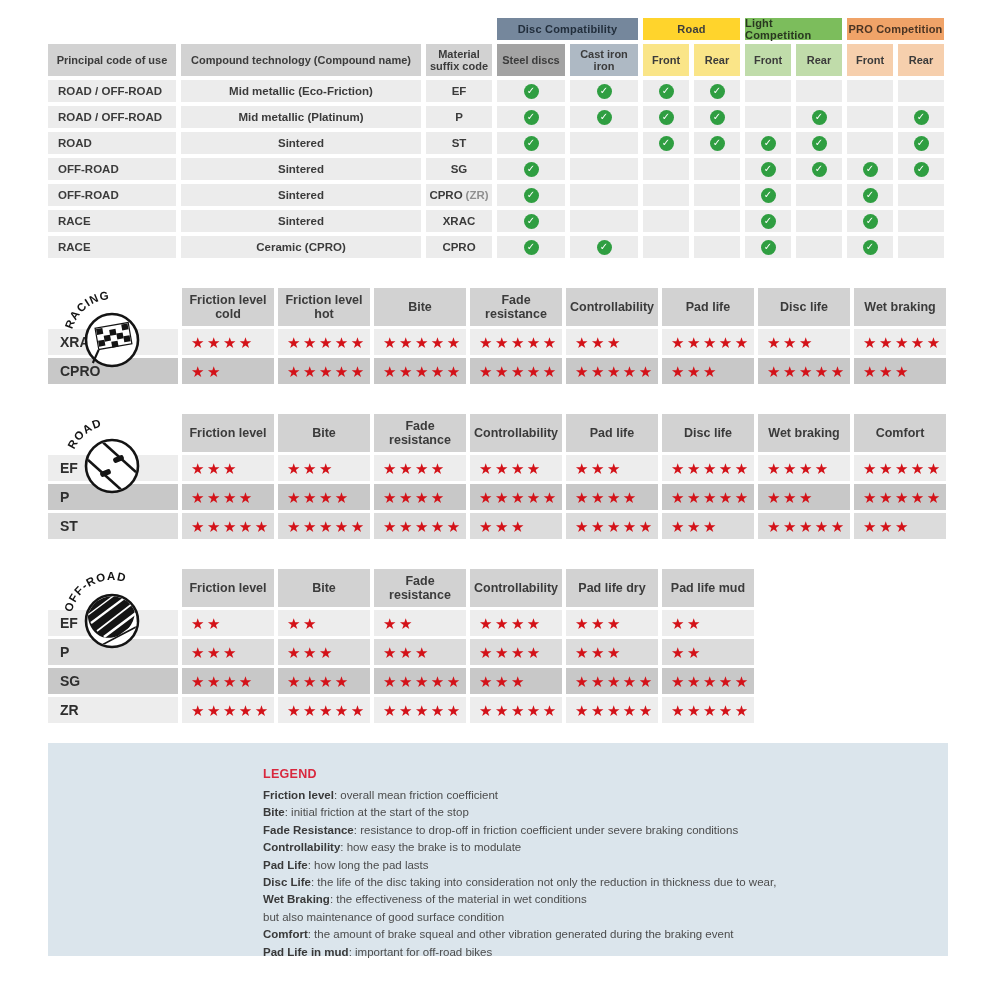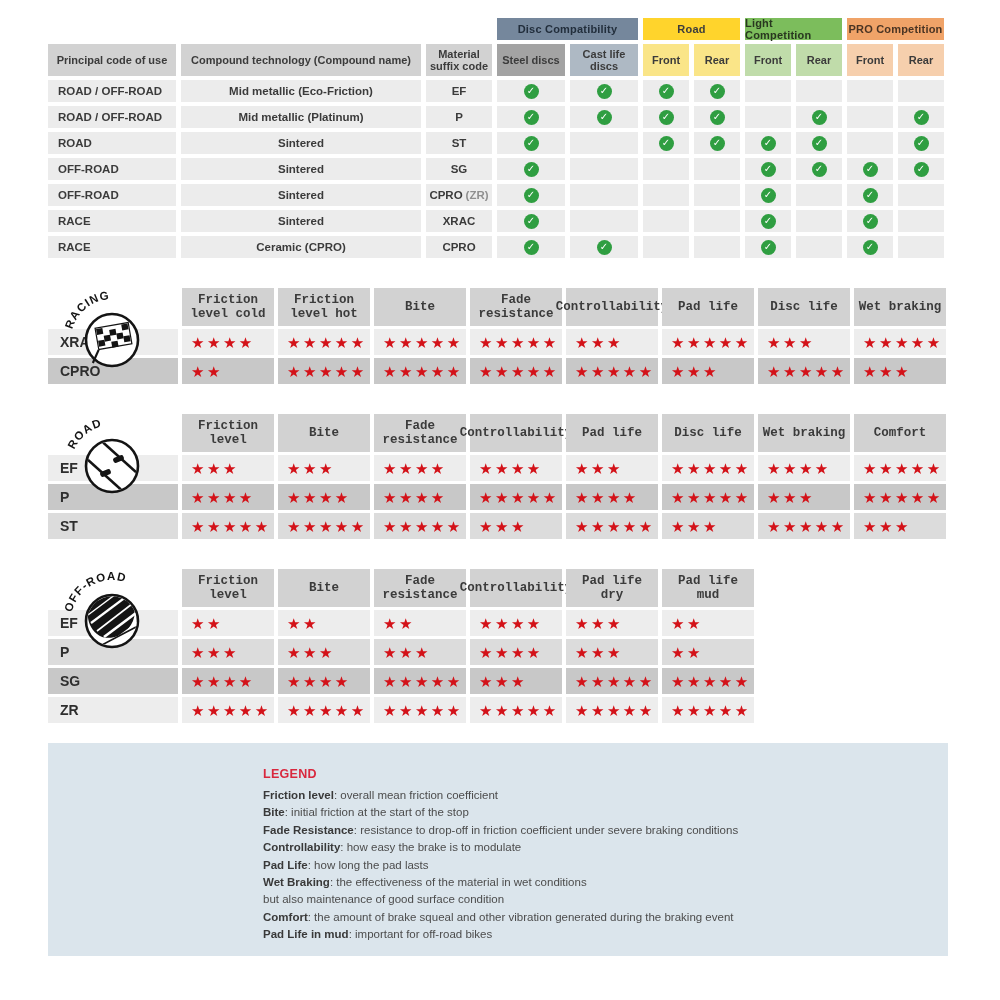--- a/index.html
+++ b/index.html
@@ -24,21 +24,21 @@
 
   
   .rating-section{position:relative;margin-left:48px;}
   .sec-racing{margin-top:8px;}
   .sec-road{margin-top:12px;}
   .sec-offroad{margin-top:5px;}
   .badge-icon{position:absolute;left:10px;top:-6px;width:104px;height:96px;}
   .badge-arc{font-family:"Liberation Sans","DejaVu Sans",sans-serif;font-size:11.5px;font-weight:700;letter-spacing:1.1px;fill:#141414;}
   .rating-grid{display:grid;column-gap:4px;row-gap:3px;margin-top:30px;}
   .r-head{background:#d2d2d2;display:flex;align-items:center;justify-content:center;text-align:center;
-          font-size:12.5px;font-weight:700;line-height:1.12;color:#3b3b3b;padding:0 4px;font-family:Liberation Mono, monospace;}
+          font-size:12.5px;font-weight:700;line-height:1.12;color:#3b3b3b;padding:0 4px;}
   .r-label{display:flex;align-items:center;padding-left:12px;font-size:14px;font-weight:700;color:#2e2e2e;}
   .r-cell{display:flex;align-items:center;padding-left:9px;}
   .stars{color:var(--red);font-size:15px;letter-spacing:2.5px;line-height:1;padding-top:1px;}
   .bg-light{background:var(--light);}
   .bg-medium{background:var(--medium);}
   .bg-dark{background:var(--dark);}
 
   
   .legend-panel{margin:20px 0 8px 48px;width:900px;height:213px;background:var(--legendbg);padding:24px 20px 0 215px;}
   .legend-title{font-size:12.5px;font-weight:700;color:var(--legendtitle);margin-bottom:6px;letter-spacing:.3px;}
@@ -50,21 +50,21 @@
 
 <div class="compat-grid" id="compat-grid">
     <div class="cg-head" style="background: rgb(117, 135, 156); color: rgb(34, 46, 60); grid-area: 1 / 4 / auto / span 2;">Disc Compatibility</div>
     <div class="cg-head" style="background: rgb(255, 212, 44); color: rgb(61, 61, 61); grid-area: 1 / 6 / auto / span 2;">Road</div>
     <div class="cg-head" style="background: rgb(124, 189, 92); color: rgb(40, 55, 31); grid-area: 1 / 8 / auto / span 2;">Light Competition</div>
     <div class="cg-head" style="background: rgb(240, 163, 104); color: rgb(74, 52, 35); grid-area: 1 / 10 / auto / span 2;">PRO Competition</div>
     <div class="cell info-head" style="grid-area: 2 / 1;">Principal code of use</div>
     <div class="cell info-head" style="grid-area: 2 / 2;">Compound technology (Compound name)</div>
     <div class="cell info-head" style="grid-area: 2 / 3;">Material suffix code</div>
     <div class="cell sub-head" style="background: #a3a3a3; grid-area: 2 / 4;">Steel discs</div>
-    <div class="cell sub-head" style="background: rgb(174, 185, 196); grid-area: 2 / 5;">Cast life discs</div>
+    <div class="cell sub-head" style="background: rgb(174, 185, 196); grid-area: 2 / 5;">Cast iron iron</div>
     <div class="cell sub-head" style="background: rgb(250, 229, 136); grid-area: 2 / 6;">Front</div>
     <div class="cell sub-head" style="background: rgb(250, 229, 136); grid-area: 2 / 7;">Rear</div>
     <div class="cell sub-head" style="background: rgb(192, 220, 170); grid-area: 2 / 8;">Front</div>
     <div class="cell sub-head" style="background: rgb(192, 220, 170); grid-area: 2 / 9;">Rear</div>
     <div class="cell sub-head" style="background: rgb(246, 207, 173); grid-area: 2 / 10;">Front</div>
     <div class="cell sub-head" style="background: rgb(246, 207, 173); grid-area: 2 / 11;">Rear</div>
     <div class="cell use-cell" style="grid-area: 3 / 1;">ROAD / OFF-ROAD</div>
     <div class="cell" style="grid-area: 3 / 2;">Mid metallic (Eco-Friction)</div>
     <div class="cell" style="grid-area: 3 / 3;">
       <span>EF</span>
@@ -516,18 +516,19 @@
 </section>
 
 <section class="legend-panel">
   <div class="legend-title">LEGEND</div>
   <div id="legend-lines">
       <div class="legend-line"><b>Friction level</b>: overall mean friction coefficient</div>
       <div class="legend-line"><b>Bite</b>: initial friction at the start of the stop</div>
       <div class="legend-line"><b>Fade Resistance</b>: resistance to drop-off in friction coefficient under severe braking conditions</div>
       <div class="legend-line"><b>Controllability</b>: how easy the brake is to modulate</div>
       <div class="legend-line"><b>Pad Life</b>: how long the pad lasts</div>
+      <div class="legend-line"><b>Disc Life</b>: the life of the disc taking into consideration not only the reduction in thickness due to wear,</div>
       <div class="legend-line"><b>Wet Braking</b>: the effectiveness of the material in wet conditions</div>
       <div class="legend-line">but also maintenance of good surface condition</div>
       <div class="legend-line"><b>Comfort</b>: the amount of brake squeal and other vibration generated during the braking event</div>
       <div class="legend-line"><b>Pad Life in mud</b>: important for off-road bikes</div>
     </div>
 </section>
 
 </body></html>

